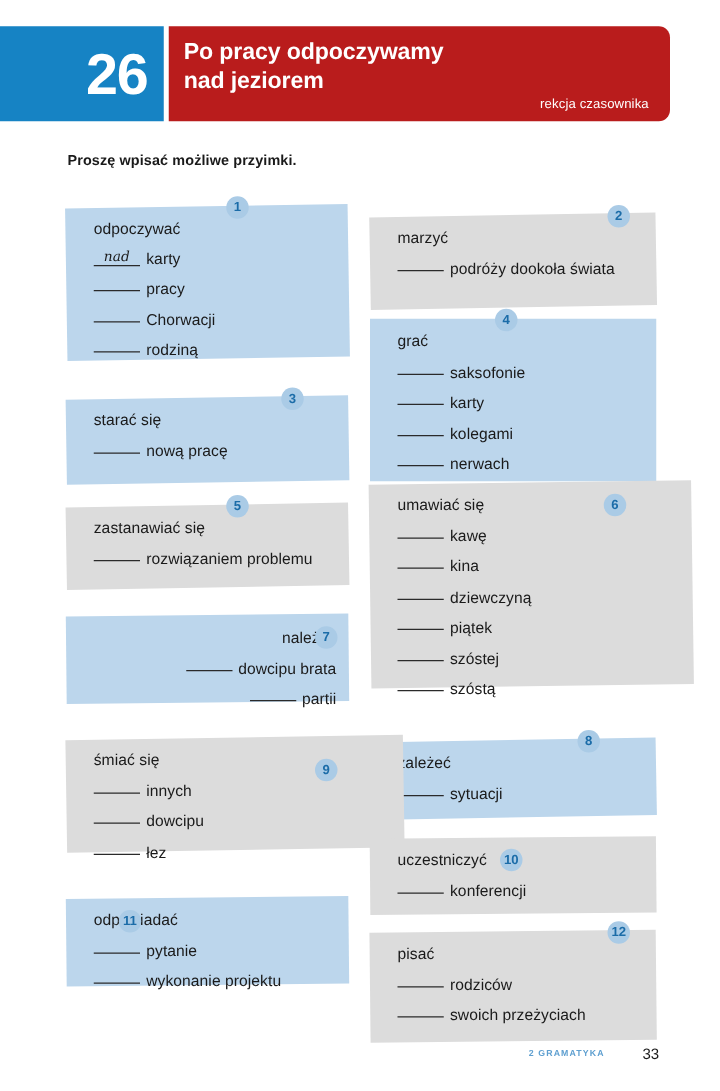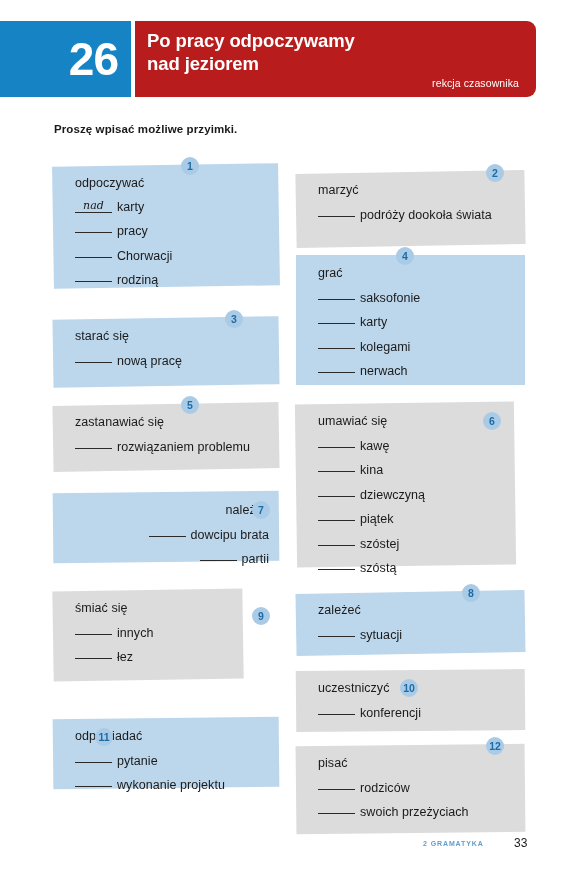--- a/index.html
+++ b/index.html
@@ -242,21 +242,21 @@
       <div class="badge" style="left: 100px; top: -8px;">4</div>
     </div>
     <div class="box gray" style="left: 53px; top: 404px; width: 226px; height: 66px;">
       <div class="box-bg" style="transform: rotate(-1deg);"></div>
       <div class="box-content">
         <div class="verb">zastanawiać się</div>
         <div class="blank-row"><span class="gap"></span><span>rozwiązaniem problemu</span></div>
       </div>
       <div class="badge" style="left: 128px; top: -8px;">5</div>
     </div>
-    <div class="box gray" style="left: 296px; top: 403px; width: 219px; height: 163px;">
+    <div class="box gray" style="left: 296px; top: 386px; width: 258px; height: 163px;">
       <div class="box-bg" style="transform: rotate(-0.8deg);"></div>
       <div class="box-content">
         <div class="verb">umawiać się</div>
         <div class="blank-row"><span class="gap"></span><span>kawę</span></div>
         <div class="blank-row"><span class="gap"></span><span>kina</span></div>
         <div class="blank-row"><span class="gap"></span><span>dziewczyną</span></div>
         <div class="blank-row"><span class="gap"></span><span>piątek</span></div>
         <div class="blank-row"><span class="gap"></span><span>szóstej</span></div>
         <div class="blank-row"><span class="gap"></span><span>szóstą</span></div>
       </div>
@@ -272,25 +272,26 @@
       <div class="badge" style="left: 199px; top: 9px;">7</div>
     </div>
     <div class="box blue" style="left: 296px; top: 592px; width: 229px; height: 62px;">
       <div class="box-bg" style="transform: rotate(-1deg);"></div>
       <div class="box-content">
         <div class="verb">zależeć</div>
         <div class="blank-row"><span class="gap"></span><span>sytuacji</span></div>
       </div>
       <div class="badge" style="left: 166px; top: -8px;">8</div>
     </div>
-    <div class="box gray" style="left: 53px; top: 590px; width: 190px; height: 90px;">
+    <div class="box gray" style="left: 53px; top: 590px; width: 270px; height: 90px;">
       <div class="box-bg" style="transform: rotate(-0.9deg);"></div>
       <div class="box-content">
         <div class="verb">śmiać się</div>
         <div class="blank-row"><span class="gap"></span><span>innych</span></div>
+        <div class="blank-row"><span class="gap"></span><span>dowcipu</span></div>
         <div class="blank-row"><span class="gap"></span><span>łez</span></div>
       </div>
       <div class="badge" style="left: 199px; top: 17px;">9</div>
     </div>
     <div class="box gray" style="left: 296px; top: 670px; width: 229px; height: 61px;">
       <div class="box-bg" style="transform: rotate(-0.5deg);"></div>
       <div class="box-content">
         <div class="verb">uczestniczyć</div>
         <div class="blank-row"><span class="gap"></span><span>konferencji</span></div>
       </div>

